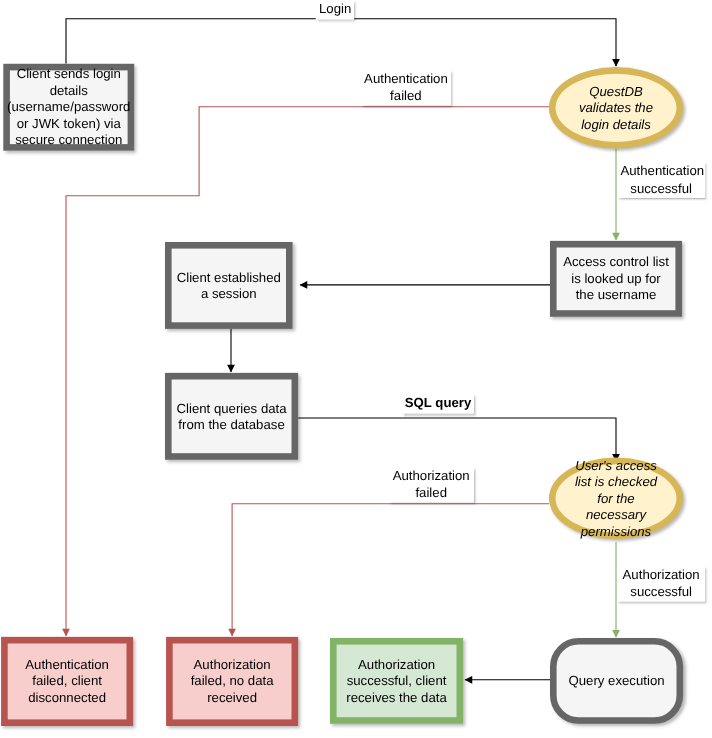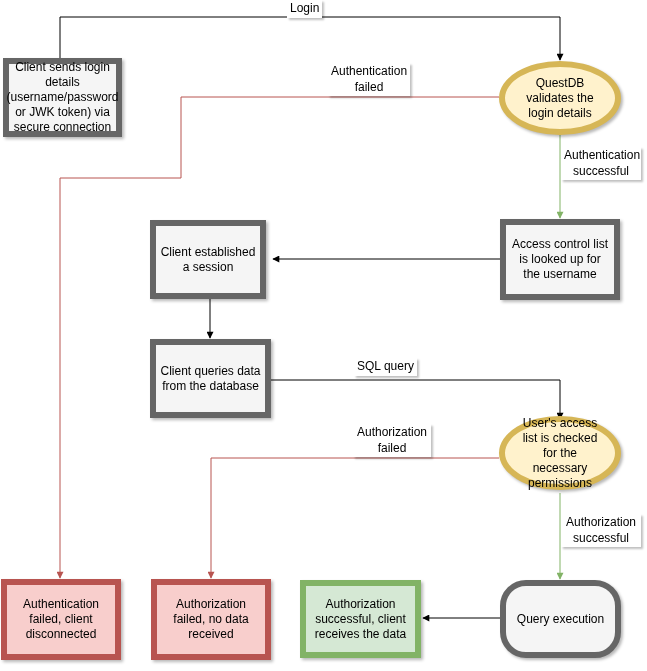--- a/index.html
+++ b/index.html
@@ -40,20 +40,21 @@
   }
   .node.process {
     background: var(--process-fill, #f5f5f5);
     border-color: var(--process-border, #666666);
   }
   .node.decision {
     background: var(--decision-fill, #fff2cc);
     border-color: var(--decision-border, #d6b656);
     border-radius: 50%;
     padding: 6px 10px;
+    font-style: italic;
   }
   .node.failure {
     background: var(--failure-fill, #f8cecc);
     border-color: var(--failure-border, #b85450);
   }
   .node.success {
     background: var(--success-fill, #d5e8d4);
     border-color: var(--success-border, #82b366);
   }
   .edge-label {
@@ -92,21 +93,21 @@
     <path class="edge red" d="M499 97 L181 97 L181 178 L60 178 L60 578" marker-end="url(#arrow-red)"></path>
     <path class="edge red" d="M499 458 L211 458 L211 578" marker-end="url(#arrow-red)"></path>
     <path class="edge green" d="M560 493 L560 579" marker-end="url(#arrow-green)"></path>
     <path class="edge black" d="M500 618 L423 618" marker-end="url(#arrow-black)"></path>
   </svg>
 
   <div class="node process" style="left:3px; top:58px; width:119px; height:79px;">Client sends login details (username/password or JWK token) via secure connection</div>
 
   <div class="node decision" style="left:499px; top:61px; width:122px; height:74px;">QuestDB validates the login details</div>
 
-  <div class="node process" style="left:500px; top:219px; width:120px; height:81px;">Access control list is looked up for the username</div>
+  <div class="node process" style="left:500px; top:219px; width:120px; height:69px;">Access control list is looked up for the username</div>
 
   <div class="node process" style="left:150px; top:220px; width:116px; height:79px;">Client established a session</div>
 
   <div class="node process" style="left:150px; top:339px; width:121px; height:79px;">Client queries data from the database</div>
 
   <div class="node decision" style="left:499px; top:416px; width:122px; height:74px;">User's access list is checked for the necessary permissions</div>
 
   <div class="node process" style="left:500px; top:580px; width:121px; height:78px;border-radius:26px;">Query execution</div>
 
   <div class="node success" style="left:300px; top:580px; width:121px; height:78px;">Authorization successful, client receives the data</div>
@@ -114,19 +115,19 @@
   <div class="node failure" style="left:151px; top:579px; width:120px; height:81px;">Authorization failed, no data received</div>
 
   <div class="node failure" style="left:1px; top:579px; width:120px; height:81px;">Authentication failed, client disconnected</div>
 
   <div class="edge-label" style="left:287px; top:0px;">Login</div>
 
   <div class="edge-label" style="left:328px; top:63px; width:76px;">Authentication failed</div>
 
   <div class="edge-label" style="left:561px; top:147px; width:74px;">Authentication successful</div>
 
-  <div class="edge-label" style="left:354px; top:358px;">SQL query</div>
+  <div class="edge-label" style="left:365px; top:358px;font-weight:bold;">SQL query</div>
 
   <div class="edge-label" style="left:353px; top:424px; width:72px;">Authorization failed</div>
 
   <div class="edge-label" style="left:561px; top:514px; width:74px;">Authorization successful</div>
 
 </div>
 
 </body></html>

